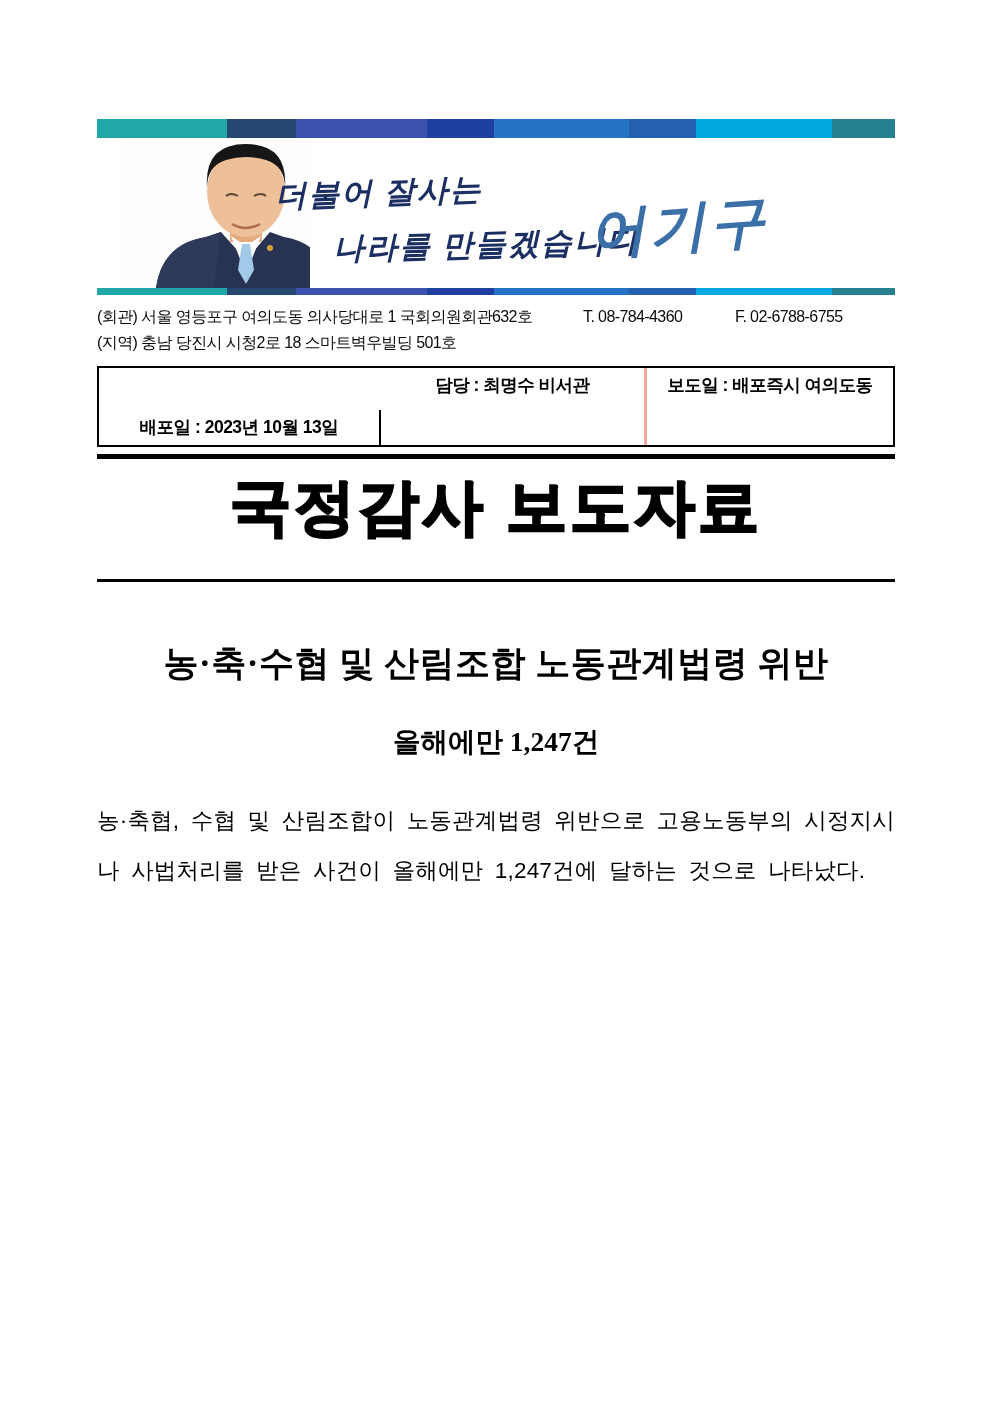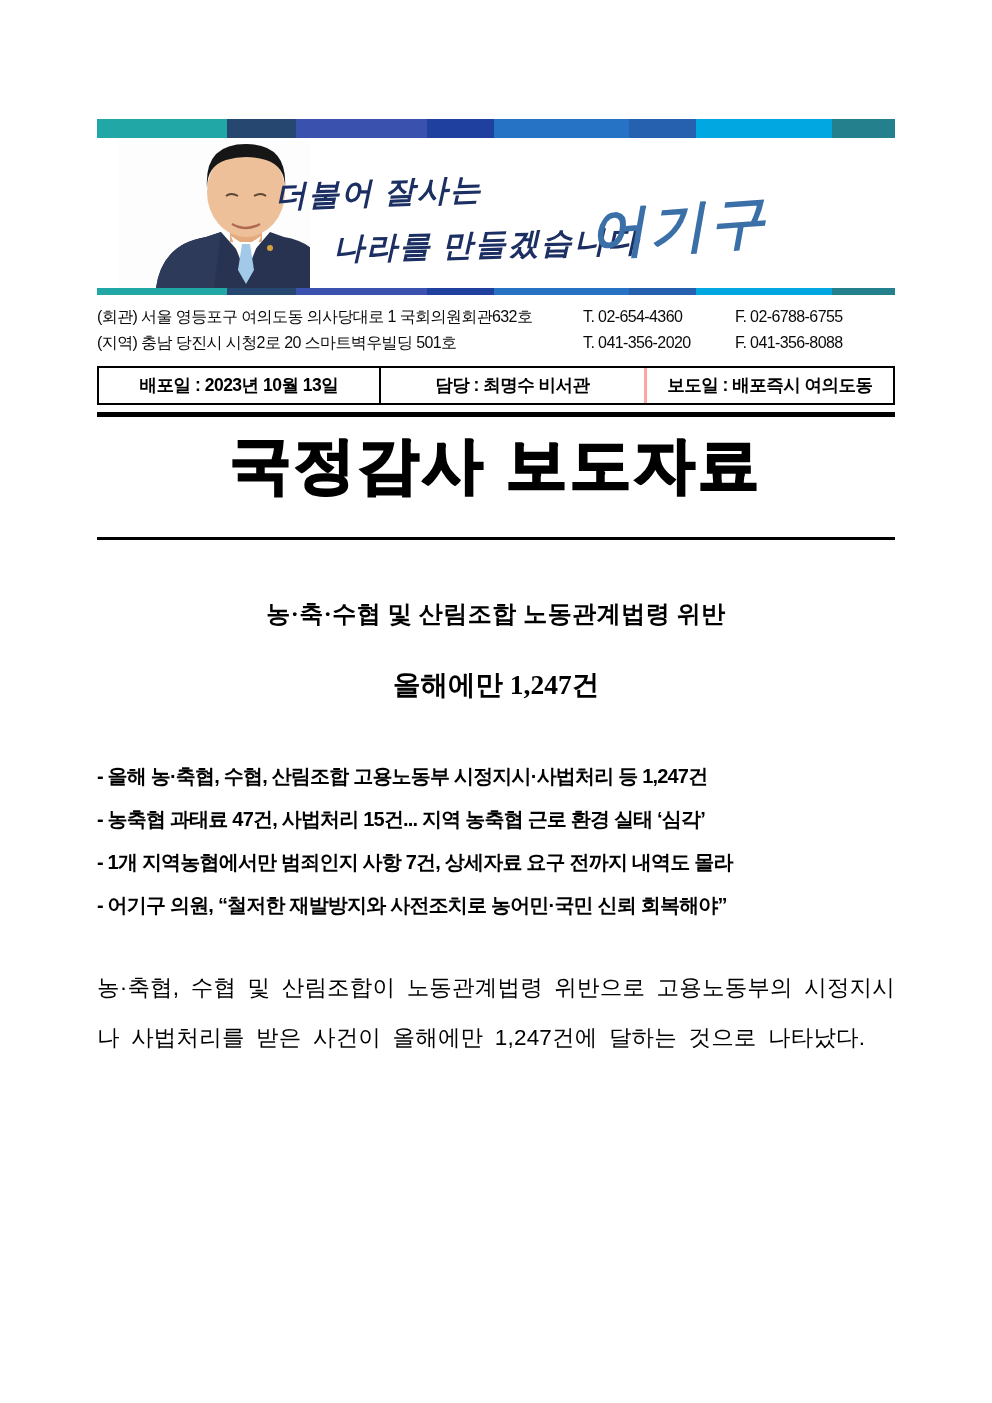--- a/index.html
+++ b/index.html
@@ -100,21 +100,21 @@
     display: flex;
     border: 2px solid #000;
   }
   .info-cell {
     padding: 5px 0 6px;
     text-align: center;
     font-weight: bold;
     font-size: 17.5px;
     letter-spacing: -0.5px;
   }
-  .info-cell.c1 { flex: 0 0 35.5%; border-right: 2px solid #000; }
+  .info-cell.c1 { flex: 0 0 35.5%; border-right: 2px solid #000; margin-top: 42px; }
   .info-cell.c2 { flex: 0 0 33.5%; border-right: 3px solid #fca5a5; }
   .info-cell.c3 { flex: 1; }
 
   
   .rule-thick { height: 5px; background: #000; margin-top: 7px; }
   .rule-medium { height: 3px; background: #000; }
   .banner-title {
     text-align: center;
     font-size: 61px;
     font-weight: 900;
@@ -124,21 +124,21 @@
     white-space: nowrap;
   }
 
   
   .headline {
     margin-top: 58px;
     text-align: center;
     font-family: "Liberation Serif", serif;
     font-weight: bold;
   }
-  .headline-line1 { font-size: 24px; letter-spacing: 0.5px; margin-top: 27px; }
+  .headline-line1 { font-size: 35px; letter-spacing: 0.5px; margin-top: 27px; }
   .headline-line2 { font-size: 27.5px; margin-top: 37px; }
 
   
   .bullets { margin-top: 52px; }
   .bullet {
     font-size: 20px;
     font-weight: bold;
     line-height: 43px;
     letter-spacing: -0.8px;
     white-space: nowrap;
@@ -207,52 +207,42 @@
       <span class="seg s6" style="background: rgb(37, 97, 174);"></span>
       <span class="seg s7" style="background: rgb(0, 167, 225);"></span>
       <span class="seg s8" style="background: rgb(35, 128, 140);"></span>
     </div>
   </div>
 
   <div class="contact">
     <div class="contact-row">
       <span class="address">(회관) 서울 영등포구 여의도동 의사당대로 1 국회의원회관632호</span>
       <span class="phones">
-        <span class="tel">T. 02-654-4360</span>
+        <span class="tel">T. 08-784-4360</span>
         <span class="fax">F. 02-6788-6755</span>
       </span>
     </div>
     <div class="contact-row">
-      <span class="address">(지역) 충남 당진시 시청2로 20 스마트벽우빌딩 501호</span>
-      <span class="phones">
-        <span class="tel">T. 041-356-2020</span>
-        <span class="fax">F. 041-356-8088</span>
-      </span>
+      <span class="address">(지역) 충남 당진시 시청2로 18 스마트벽우빌딩 501호</span>
     </div>
   </div>
 
   <div class="info-table">
     <div class="info-cell c1">배포일 : 2023년 10월 13일</div>
     <div class="info-cell c2">담당 : 최명수 비서관</div>
     <div class="info-cell c3">보도일 : 배포즉시 여의도동</div>
   </div>
 
   <div class="rule-thick"></div>
   <div class="banner-title">국정감사 보도자료</div>
   <div class="rule-medium"></div>
 
   <div class="headline">
     <div class="headline-line1">농·축·수협 및 산림조합 노동관계법령 위반</div>
     <div class="headline-line2">올해에만 1,247건</div>
   </div>
 
-  <div class="bullets">
-    <div class="bullet">- 올해 농·축협, 수협, 산림조합 고용노동부 시정지시·사법처리 등 1,247건</div>
-    <div class="bullet">- 농축협 과태료 47건, 사법처리 15건... 지역 농축협 근로 환경 실태 ‘심각’</div>
-    <div class="bullet">- 1개 지역농협에서만 범죄인지 사항 7건, 상세자료 요구 전까지 내역도 몰라</div>
-    <div class="bullet">- 어기구 의원, “철저한 재발방지와 사전조치로 농어민·국민 신뢰 회복해야”</div>
-  </div>
 
   <div class="body-text">
     <p>농·축협, 수협 및 산림조합이 노동관계법령 위반으로 고용노동부의 시정지시나 사법처리를 받은 사건이 올해에만 1,247건에 달하는 것으로 나타났다.</p>
   </div>
 
 </div>
 
 </body></html>

